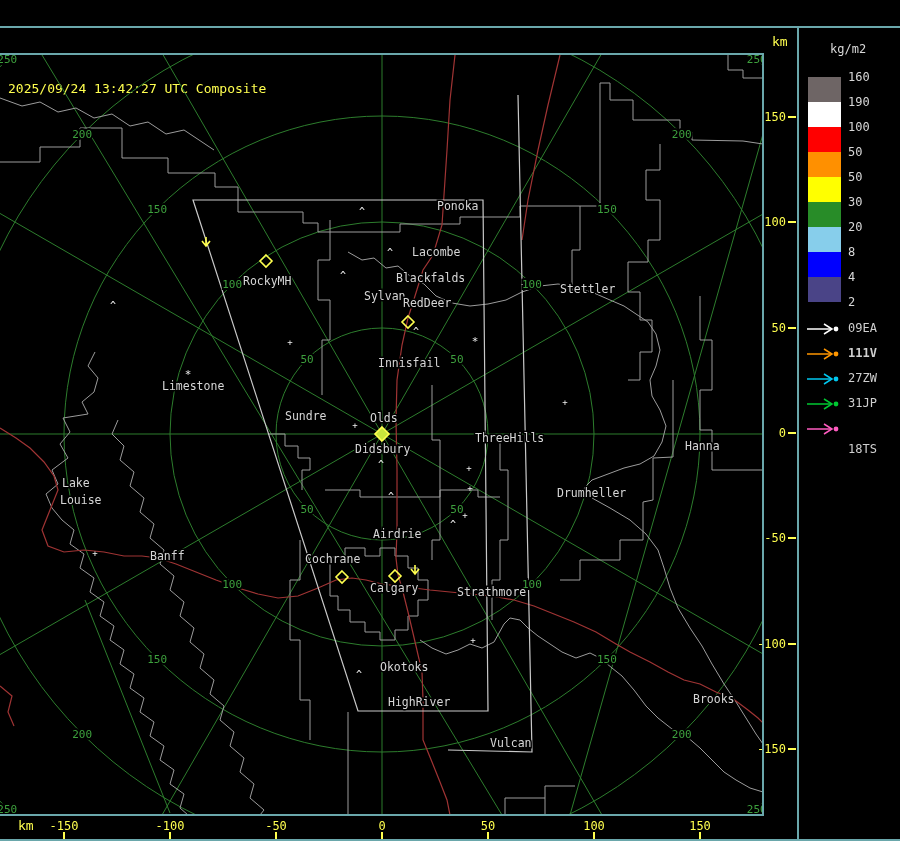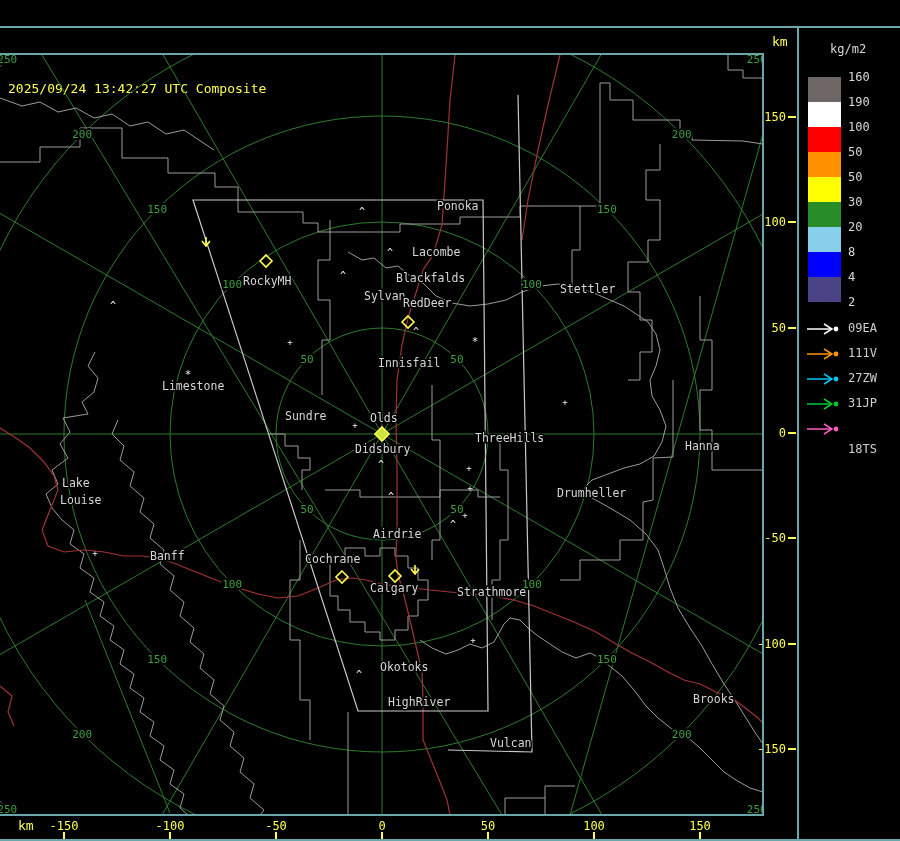--- a/index.html
+++ b/index.html
@@ -181,21 +181,21 @@
           <line x1="1" y1="7" x2="26" y2="7" stroke="#ffffff" stroke-width="1.5"></line>
           <polyline points="18,2 26,7 18,12" stroke="#ffffff" fill="none" stroke-width="1.5"></polyline>
           <circle cx="30" cy="7" r="2.4" fill="#ffffff"></circle>
         </svg></div>
       <div class="sta-label" style="top:321px;">09EA</div>
       <div class="sta-arrow" style="top:346px;"><svg width="38" height="14" viewBox="0 0 38 14">
           <line x1="1" y1="7" x2="26" y2="7" stroke="#ff9600" stroke-width="1.5"></line>
           <polyline points="18,2 26,7 18,12" stroke="#ff9600" fill="none" stroke-width="1.5"></polyline>
           <circle cx="30" cy="7" r="2.4" fill="#ff9600"></circle>
         </svg></div>
-      <div class="sta-label" style="top:346px;">111V</div>
+      <div class="sta-label" style="top:346px;font-weight:bold;">111V</div>
       <div class="sta-arrow" style="top:371px;"><svg width="38" height="14" viewBox="0 0 38 14">
           <line x1="1" y1="7" x2="26" y2="7" stroke="#00c8f0" stroke-width="1.5"></line>
           <polyline points="18,2 26,7 18,12" stroke="#00c8f0" fill="none" stroke-width="1.5"></polyline>
           <circle cx="30" cy="7" r="2.4" fill="#00c8f0"></circle>
         </svg></div>
       <div class="sta-label" style="top:371px;">27ZW</div>
       <div class="sta-arrow" style="top:396px;"><svg width="38" height="14" viewBox="0 0 38 14">
           <line x1="1" y1="7" x2="26" y2="7" stroke="#00c832" stroke-width="1.5"></line>
           <polyline points="18,2 26,7 18,12" stroke="#00c832" fill="none" stroke-width="1.5"></polyline>
           <circle cx="30" cy="7" r="2.4" fill="#00c832"></circle>

